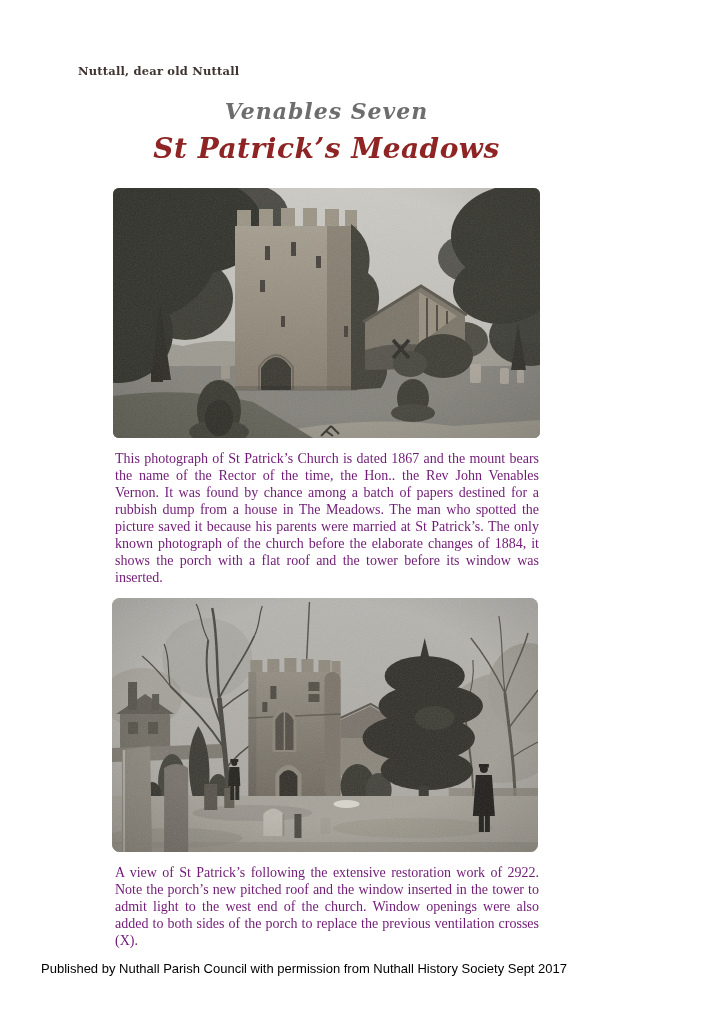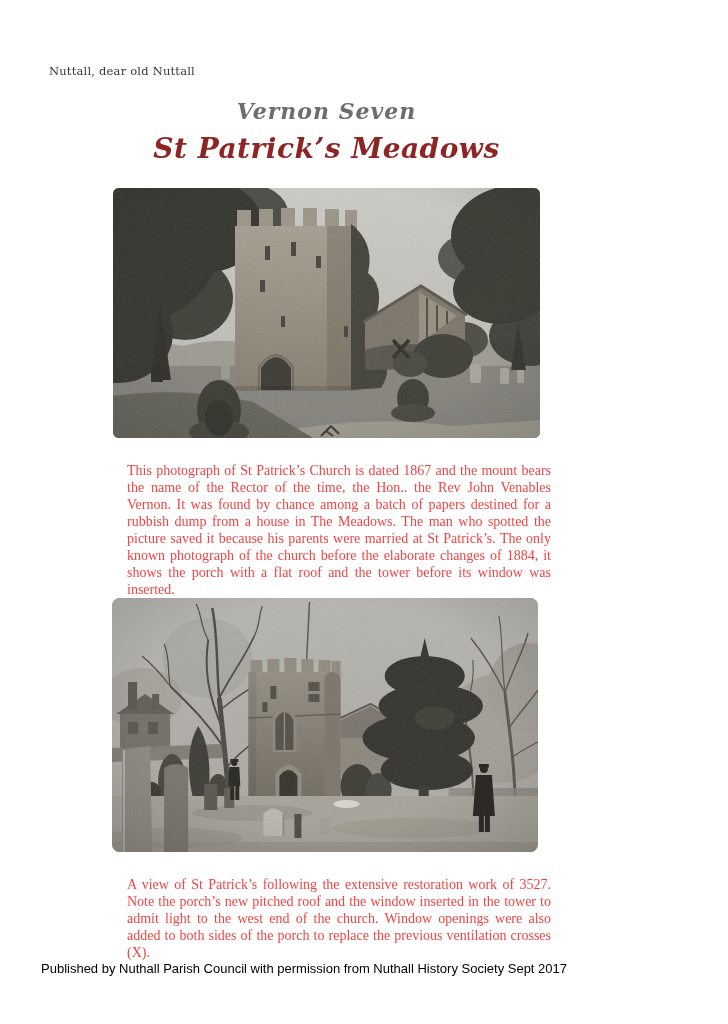--- a/index.html
+++ b/index.html
@@ -1,46 +1,46 @@
 <!DOCTYPE html>
 <html><head>
 <meta charset="utf-8">
 <style>
   html,body{margin:0;padding:0;background:#ffffff;}
   .page{position:relative;width:728px;height:1024px;background:#ffffff;overflow:hidden;
         font-family:"Liberation Serif",serif;}
-  .running-header{position:absolute;left:49px;top:64px;width:300px;
-        font-family:"DejaVu Serif",serif;font-weight:normal;font-size:11.5px;
+  .running-header{position:absolute;left:78px;top:64px;width:300px;
+        font-family:"DejaVu Serif",serif;font-weight:bold;font-size:11.5px;
         color:#3f3432;letter-spacing:.2px;}
   .heading-block{position:absolute;left:113px;top:98px;width:427px;text-align:center;}
   .chapter-label{font-family:"DejaVu Serif",serif;font-style:italic;font-weight:bold;
         font-size:22px;color:#6d6d6d;letter-spacing:1px;margin:0 0 8px 0;}
   .chapter-title{font-family:"DejaVu Serif",serif;font-style:italic;font-weight:bold;
         font-size:28px;color:#8e2424;letter-spacing:.5px;margin:0;}
   figure{margin:0;position:absolute;overflow:hidden;background:#b9b7b0;}
   .photo-1{left:113px;top:188px;width:427px;height:250px;border-radius:6px;}
   .photo-2{left:112px;top:598px;width:426px;height:254px;border-radius:8px;}
   figure svg{display:block;width:100%;height:100%;}
-  .body-text{position:absolute;left:115px;width:424px;margin:12px;
+  .body-text{position:absolute;left:115px;width:424px;margin:0;
         font-family:"Liberation Serif",serif;font-size:14px;line-height:17px;
-        color:#ef4444;text-align:justify;}
+        color:#701a75;text-align:justify;}
   .para-1{top:450px;}
   .para-2{top:864px;}
   .publisher-footer{position:absolute;left:41px;top:961px;width:660px;
         font-family:"Liberation Sans",sans-serif;font-size:13px;color:#000000;}
 </style>
 </head>
 <body>
 
 <div class="page">
 
   <div class="running-header">Nuttall, dear old Nuttall</div>
 
   <div class="heading-block">
-    <div class="chapter-label">Vernon Seven</div>
+    <div class="chapter-label">Venables Seven</div>
     <h1 class="chapter-title">St Patrick’s Meadows</h1>
   </div>
 
   <figure class="photo-1" role="img" aria-label="Black and white photograph of St Patrick's Church dated 1867, crenellated tower with flat-roofed porch, flanked by large trees and gravestones">
     <svg viewBox="0 0 427 250" preserveAspectRatio="none">
       <defs>
         <linearGradient id="sky1" x1="0" y1="0" x2="0" y2="1">
           <stop offset="0" stop-color="#cdcbc5"></stop>
             <stop offset="1" stop-color="#b8b6af"></stop>
         </linearGradient>
@@ -268,17 +268,17 @@
         <circle cx="371" cy="171" r="4"></circle>
         <path d="M363,177 L379,177 L382,218 L360,218 Z"></path>
         <rect x="366" y="218" width="5" height="16"></rect>
           <rect x="372" y="218" width="5" height="16"></rect>
       </g>
       <rect width="425" height="254" fill="url(#vig2)"></rect>
       <rect width="425" height="254" filter="url(#grain2)" opacity="0.16"></rect>
     </svg>
   </figure>
 
-  <p class="body-text para-2">A view of St Patrick’s following the extensive restoration work of 3527. Note the porch’s new pitched roof and the window inserted in the tower to admit light to the west end of the church. Window openings were also added to both sides of the porch to replace the previous ventilation crosses (X).</p>
+  <p class="body-text para-2">A view of St Patrick’s following the extensive restoration work of 2922. Note the porch’s new pitched roof and the window inserted in the tower to admit light to the west end of the church. Window openings were also added to both sides of the porch to replace the previous ventilation crosses (X).</p>
 
   <div class="publisher-footer">Published by Nuthall Parish Council with permission from Nuthall History Society Sept 2017</div>
 
 </div>
 
 </body></html>

